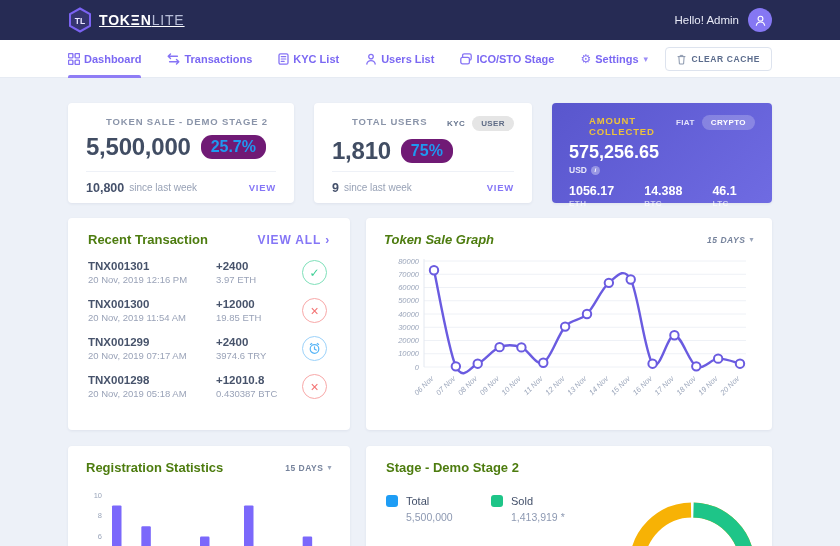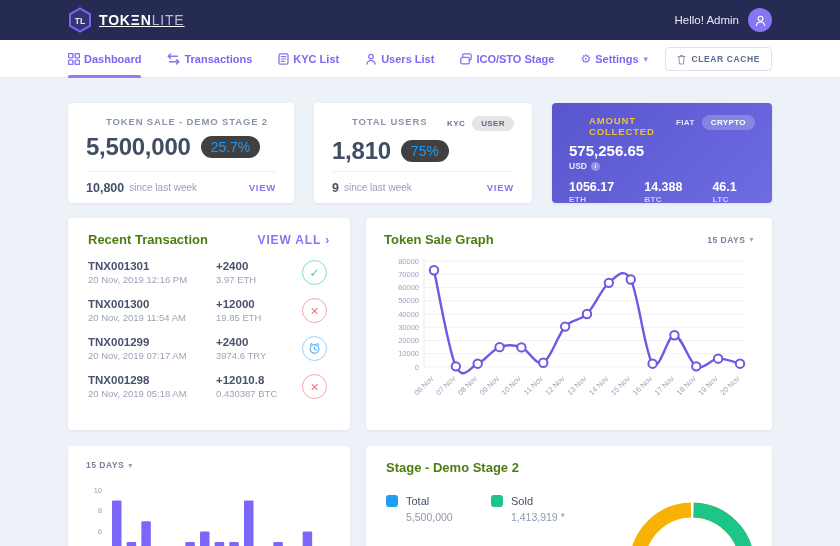--- a/index.html
+++ b/index.html
@@ -33,55 +33,55 @@
   .row1 { display:flex; justify-content:space-between; margin-top:25px; }
   .row2 { display:flex; justify-content:space-between; margin-top:15px; }
   .row3 { display:flex; justify-content:space-between; margin-top:16px; }
 
   .mini-label { font-size:9.5px; font-weight:700; letter-spacing:.09em; color:#8a94a9; }
   .stat-card { width:226px; height:100px; padding:13px 18px 0; display:flex; flex-direction:column; }
   .stat-card.users { width:218px; }
   .stat-head { display:flex; justify-content:space-between; align-items:flex-start;margin-left:20px; }
   .big-row { display:flex; align-items:center; gap:10px; margin-top:6px; }
   .big-num { font-size:24px; font-weight:700; color:#414d63; letter-spacing:-.01em; }
-  .badge-blue { background:#404040; color:#1f98f0; font-size:14px; font-weight:400; border-radius:11px; padding:3px 10px; }
+  .badge-blue { background:#701a75; color:#1f98f0; font-size:16px; font-weight:700; border-radius:11px; padding:3px 10px; }
   .stat-foot { margin-top:auto; border-top:1px solid #eef1f7; display:flex; align-items:center; height:32px; font-size:10px; color:#98a2b6; }
   .delta { font-size:12.5px; font-weight:700; color:#45516b; margin-right:5px; }
   .view-link { margin-left:auto; font-size:9.5px; font-weight:700; letter-spacing:.08em; color:#8576f6; cursor:pointer; }
   .pill-toggle { display:flex; align-items:center; gap:7px; font-size:8px; font-weight:700; letter-spacing:.05em; }
   .tog-off { color:#67758f; cursor:pointer; }
   .tog-on { background:#e5e5e5; color:#5e6b85; padding:3px 9px; border-radius:9px; cursor:pointer; }
 
   
   .amount-card { width:220px; height:100px; padding:12px 17px; background:linear-gradient(135deg,#5956cd 0%,#6f6be2 100%); color:#fff; }
   .amount-card .mini-label { color:#ecc23c; }
   .amount-card .tog-off { color:#e4e3fb; }
   .amount-card .tog-on { background:rgba(255,255,255,.22); color:#fff; }
-  .amount-val { font-size:15px; font-weight:700; margin-top:5px; }
+  .amount-val { font-size:18px; font-weight:700; margin-top:5px; }
   .amount-cur { display:flex; align-items:center; gap:4px; font-size:8.5px; font-weight:700; color:rgba(255,255,255,.85); margin-top:2px; }
   .info-dot { width:9px; height:9px; border-radius:50%; background:rgba(255,255,255,.35); color:#fff; font-size:6px; font-weight:700; display:flex; align-items:center; justify-content:center; font-style:italic; }
   .coin-row { display:flex; gap:30px; margin-top:9px; }
   .coin-val { font-size:12.5px; font-weight:700; }
   .coin-unit { font-size:8px; font-weight:700; letter-spacing:.06em; color:rgba(255,255,255,.68); margin-top:1px; }
 
   
   .tx-card { width:282px; height:212px; padding:14px 20px; }
   .card-title-row { display:flex; align-items:center; justify-content:space-between; }
   .card-title { font-size:13px; font-weight:700; color:#4d7c0f; }
   .view-all { font-size:12px; font-weight:700; letter-spacing:.07em; color:#8576f6; cursor:pointer; }
   .tx-row { display:grid; grid-template-columns:1fr 86px 28px; align-items:center; margin-top:13px; }
   .tx-id, .tx-amt { font-size:11.5px; font-weight:700; color:#47536b; }
   .tx-sub { font-size:9.5px; color:#9aa3b8; margin-top:2px; }
   .st-icon { width:25px; height:25px; border-radius:50%; border:1.5px solid; display:flex; align-items:center; justify-content:center; font-size:12px; }
   .st-green { color:#3ccf94; border-color:#7fe0ba; }
   .st-red { color:#f37272; border-color:#f8a8a8; }
   .st-blue { color:#58b5f7; border-color:#9cd2fa; }
 
   
-  .line-card { width:406px; height:212px; padding:14px 18px; }
+  .line-card { width:406px; height:212px; padding:14px 18px;font-style:italic; }
   .range-label { display:flex; align-items:center; gap:4px; font-size:8.5px; font-weight:700; letter-spacing:.06em; color:#76839c; cursor:pointer; }
   .range-label .caret { font-size:8px; color:#9aa5ba; }
   svg text.tick { font-size:7.5px; fill:#9aa5ba; font-family:"Liberation Sans",sans-serif; }
   .bar-card { width:282px; height:240px; padding:14px 18px; }
   .stage-card { width:406px; height:240px; padding:14px 20px; }
   .stage-body { display:flex; margin-top:14px; }
   .legend-grid { display:grid; grid-template-columns:105px 125px; grid-row-gap:16px; margin-top:6px; }
   .leg-top { display:flex; align-items:center; gap:8px; font-size:11px; font-weight:400; color:#43506a; }
   .swatch { width:12px; height:12px; border-radius:3px; flex:none; }
   .leg-val { font-size:10.5px; color:#8d99b2; margin-top:4px; margin-left:20px; }
@@ -370,20 +370,21 @@
           <text x="312.2857142857143" y="126" text-anchor="end" class="tick" transform="rotate(-45 312.2857142857143 126)">18 Nov</text>
           <text x="334.14285714285717" y="126" text-anchor="end" class="tick" transform="rotate(-45 334.14285714285717 126)">19 Nov</text>
           <text x="356" y="126" text-anchor="end" class="tick" transform="rotate(-45 356 126)">20 Nov</text>
         </svg>
     </div>
   </div>
 
   <div class="row3">
     <div class="card bar-card">
       <div class="card-title-row">
+        <span class="card-title">Registration Statistics</span>
         <span class="range-label">
           <span>15 DAYS</span>
           <span class="caret">▾</span>
         </span>
       </div>
       <svg id="bar-chart" width="246" height="135" viewBox="0 0 246 135" style="margin-top:10px;">
           <text x="16" y="116.5" text-anchor="end" class="tick">0</text>
           <text x="16" y="95.7" text-anchor="end" class="tick">2</text>
           <text x="16" y="74.9" text-anchor="end" class="tick">4</text>
           <text x="16" y="54.099999999999994" text-anchor="end" class="tick">6</text>

